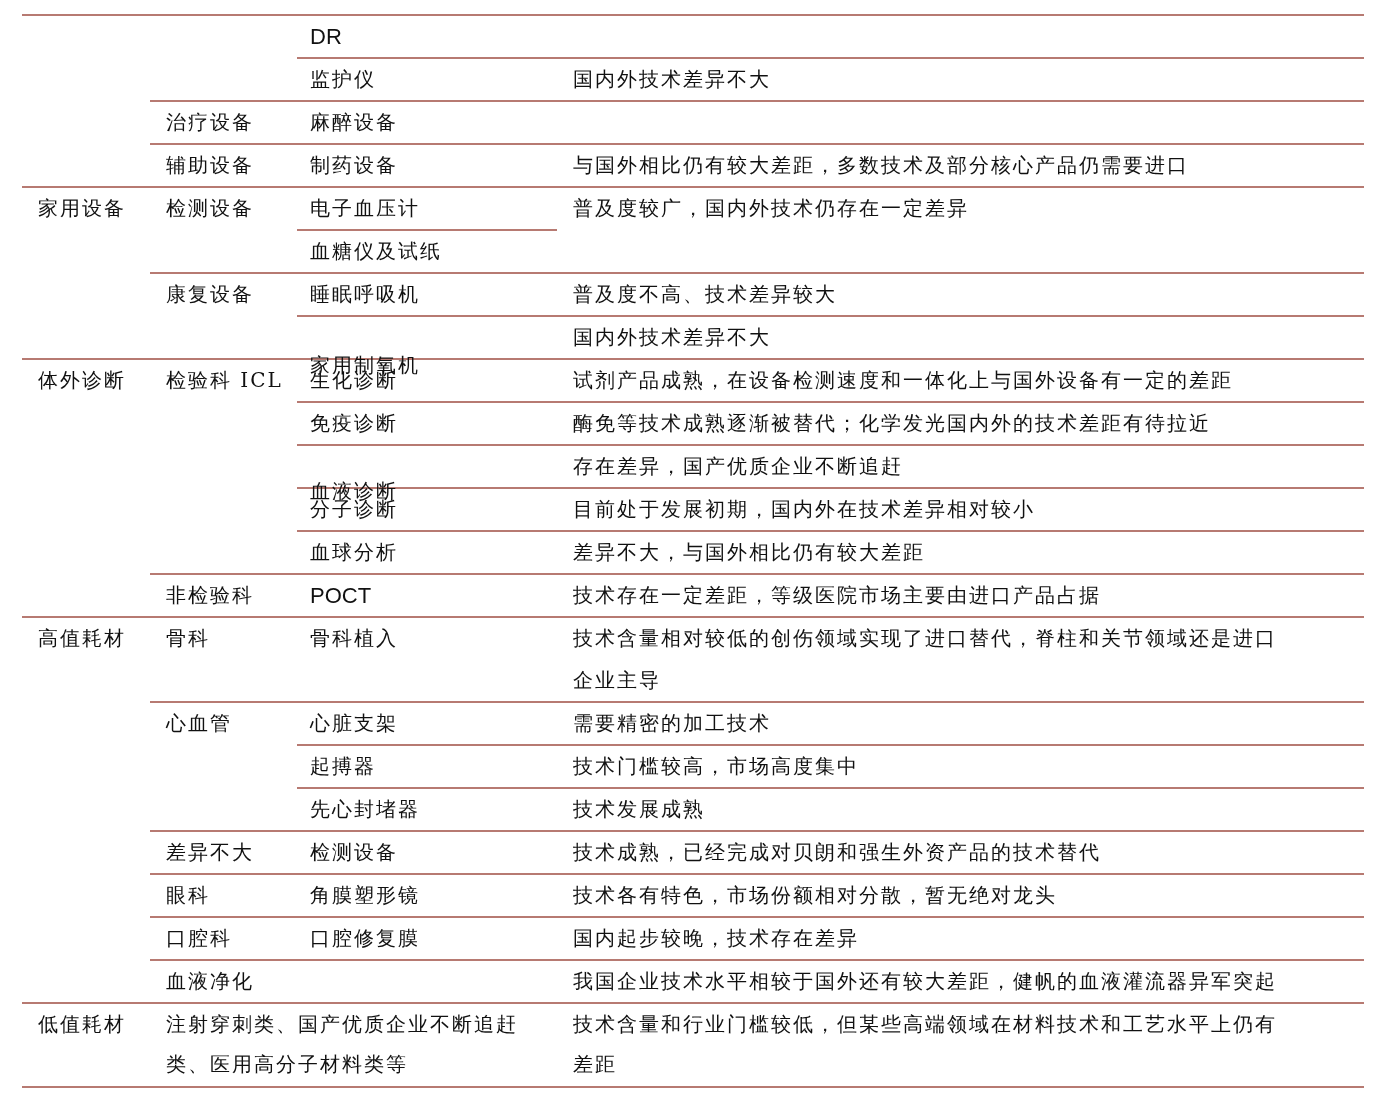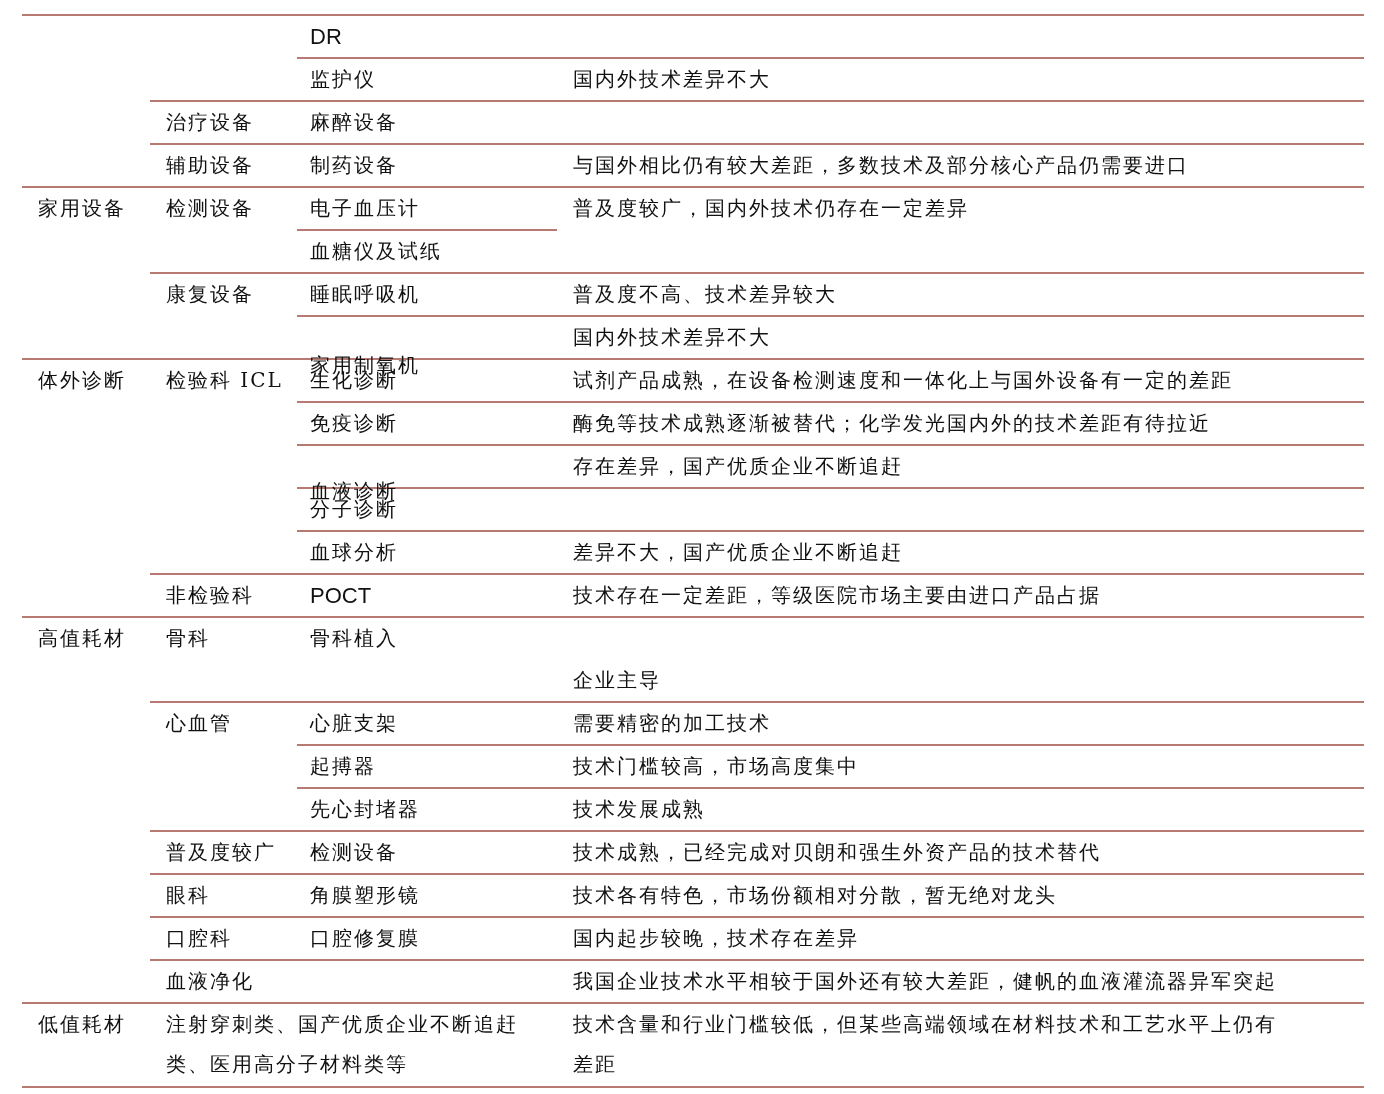--- a/index.html
+++ b/index.html
@@ -75,44 +75,46 @@
   <div class="cell c3" style="top:359px;">生化诊断</div>
   <div class="cell c4" style="top:359px;">试剂产品成熟，在设备检测速度和一体化上与国外设备有一定的差距</div>
 
   <div class="cell c3" style="top:402px;">免疫诊断</div>
   <div class="cell c4" style="top:402px;">酶免等技术成熟逐渐被替代；化学发光国内外的技术差距有待拉近</div>
 
   <div class="cell c3" style="top:470px;">血液诊断</div>
   <div class="cell c4" style="top:445px;">存在差异，国产优质企业不断追赶</div>
 
   <div class="cell c3" style="top:488px;">分子诊断</div>
+  <div class="cell c4" style="top:488px;">目前处于发展初期，国内外在技术差异相对较小</div>
 
   <div class="cell c3" style="top:531px;">血球分析</div>
-  <div class="cell c4" style="top:531px;">差异不大，国产优质企业不断追赶</div>
+  <div class="cell c4" style="top:531px;">差异不大，与国外相比仍有较大差距</div>
 
   <div class="cell c2" style="top:574px;">非检验科</div>
   <div class="cell c3 latin" style="top:574px;">POCT</div>
   <div class="cell c4" style="top:574px;">技术存在一定差距，等级医院市场主要由进口产品占据</div>
 
   <div class="cell c1" style="top:617px;">高值耗材</div>
   <div class="cell c2" style="top:617px;">骨科</div>
   <div class="cell c3" style="top:617px;">骨科植入</div>
+  <div class="cell c4" style="top:617px;">技术含量相对较低的创伤领域实现了进口替代，脊柱和关节领域还是进口</div>
   <div class="cell c4" style="top:659px;">企业主导</div>
 
   <div class="cell c2" style="top:702px;">心血管</div>
   <div class="cell c3" style="top:702px;">心脏支架</div>
   <div class="cell c4" style="top:702px;">需要精密的加工技术</div>
 
   <div class="cell c3" style="top:745px;">起搏器</div>
   <div class="cell c4" style="top:745px;">技术门槛较高，市场高度集中</div>
 
   <div class="cell c3" style="top:788px;">先心封堵器</div>
   <div class="cell c4" style="top:788px;">技术发展成熟</div>
 
-  <div class="cell c2" style="top:831px;">普及度较广</div>
+  <div class="cell c2" style="top:831px;">差异不大</div>
   <div class="cell c3" style="top:831px;">检测设备</div>
   <div class="cell c4" style="top:831px;">技术成熟，已经完成对贝朗和强生外资产品的技术替代</div>
 
   <div class="cell c2" style="top:874px;">眼科</div>
   <div class="cell c3" style="top:874px;">角膜塑形镜</div>
   <div class="cell c4" style="top:874px;">技术各有特色，市场份额相对分散，暂无绝对龙头</div>
 
   <div class="cell c2" style="top:917px;">口腔科</div>
   <div class="cell c3" style="top:917px;">口腔修复膜</div>
   <div class="cell c4" style="top:917px;">国内起步较晚，技术存在差异</div>

